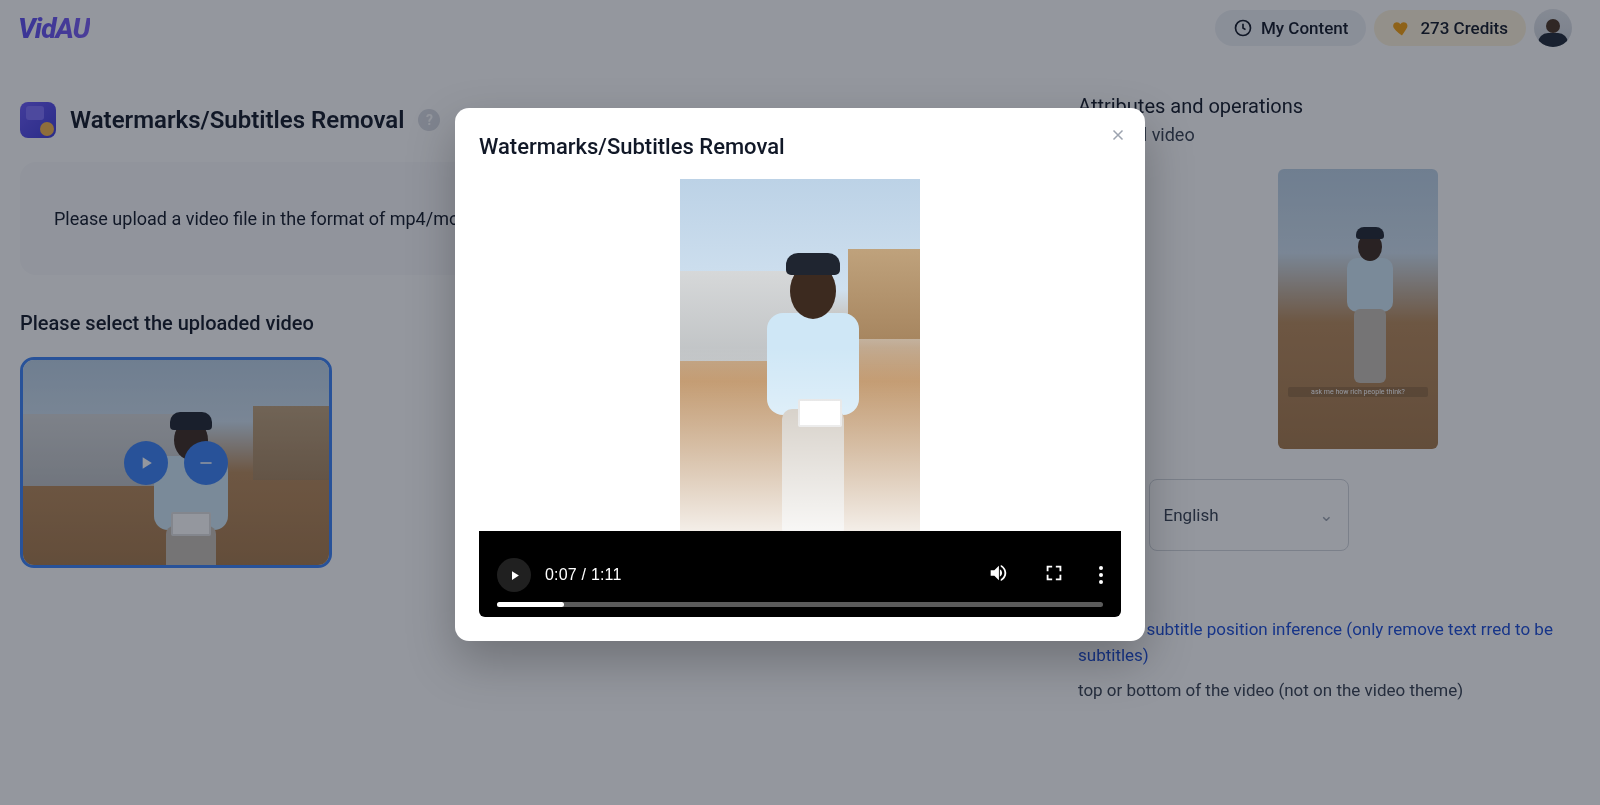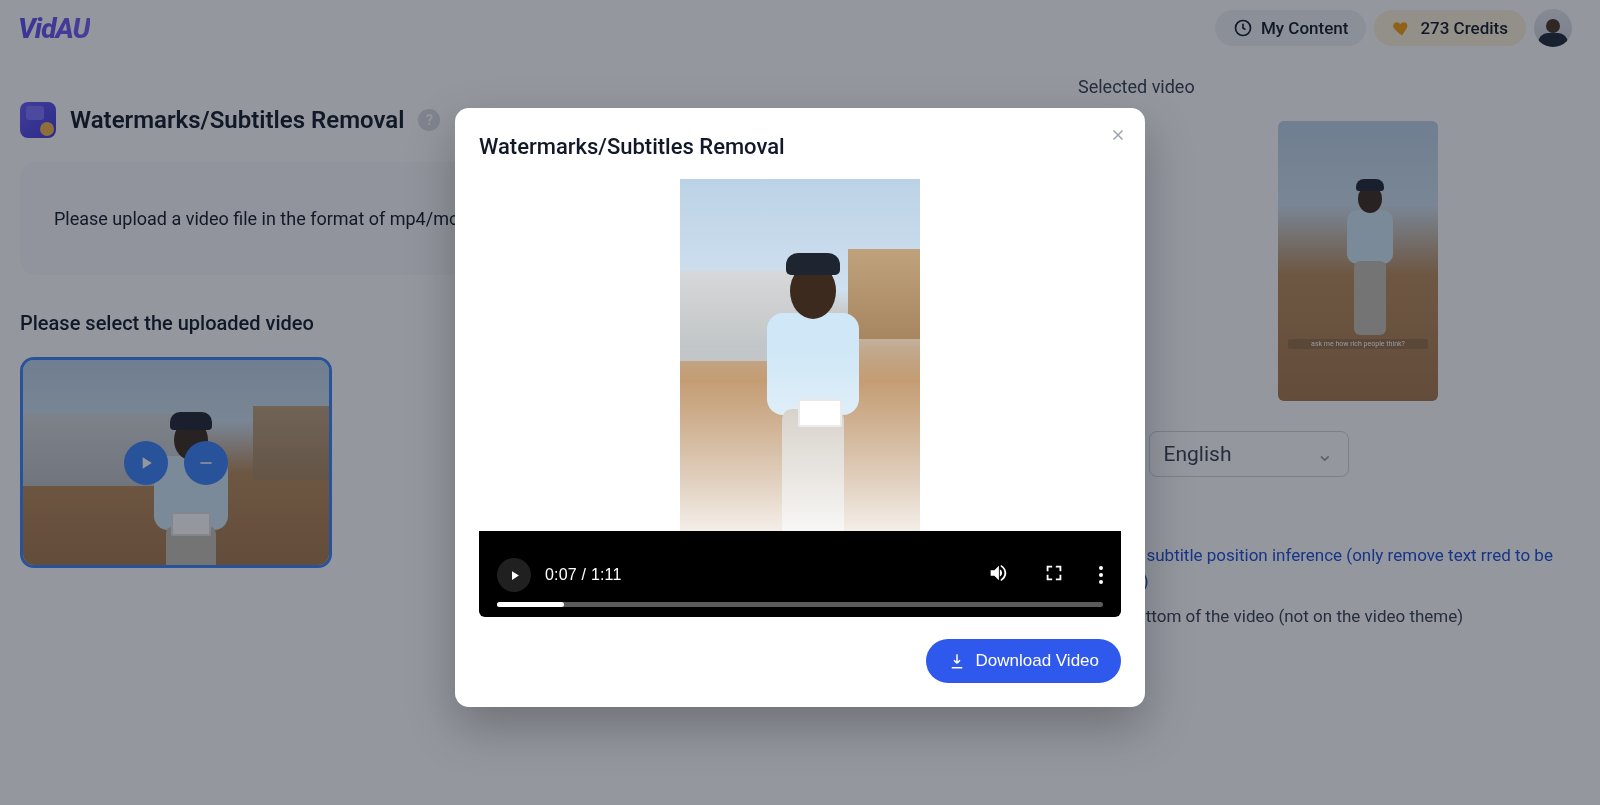--- a/index.html
+++ b/index.html
@@ -124,22 +124,22 @@
   .thumb-side .person2{position:absolute;left:62px;top:64px;width:60px;height:200px;}
   .thumb-side .h2{width:24px;height:28px;background:#3c2a1f;border-radius:50%;margin:0 auto;position:relative;}
   .thumb-side .c2{position:absolute;top:-6px;left:-2px;width:28px;height:12px;background:#1f2530;border-radius:8px 8px 3px 3px;}
   .thumb-side .t2{width:46px;height:54px;background:#cfe7f6;margin:-3px auto 0;border-radius:10px;}
   .thumb-side .l2{width:32px;height:74px;background:#c7bfb4;margin:-3px auto 0;border-radius:6px;}
   .thumb-side .caption{position:absolute;left:10px;right:10px;bottom:52px;color:#fff;font-size:7px;text-align:center;background:rgba(0,0,0,.15);padding:1px 2px;border-radius:2px;}
 
   .field-row{margin-bottom:22px;font-size:18px;color:#374151;}
   .select-box{
     display:inline-flex;align-items:center;justify-content:space-between;
-    border:1px solid #d1d5db;border-radius:8px;padding:10px 14px;width:200px;margin-left:18px;
-    font-size:21px;color:#374151;
+    border:1px solid #d1d5db;border-radius:8px;padding:25px 14px;width:200px;margin-left:18px;
+    font-size:17px;color:#374151;
   }
   .select-box .chev{color:#9ca3af;}
   .radio-line{color:#1d4ed8;font-size:17px;line-height:1.55;margin-bottom:8px;}
   .radio-line2{color:#374151;font-size:17px;line-height:1.55;}
 
   
   .scrim{
     position:absolute;inset:0;background:rgba(17,24,39,.45);
     display:flex;align-items:flex-start;justify-content:center;padding-top:108px;
   }
@@ -249,20 +249,21 @@
         <span class="round-btn">
           <svg viewBox="0 0 24 24">
               <rect x="5" y="11" width="14" height="2" rx="1"></rect>
             </svg>
         </span>
       </div>
     </div>
   </div>
 
   <div class="right-col">
+    <div class="attr-title">Attributes and operations</div>
     <div class="sel-label">Selected video</div>
     <div class="thumb-side">
       <div class="person2">
           <div class="h2">
             <div class="c2"></div>
           </div>
           <div class="t2"></div>
           <div class="l2"></div>
         </div>
       <div class="caption">ask me how rich people think?</div>
@@ -332,22 +333,14 @@
                 <span></span>
             </span>
           </div>
         </div>
         <div class="progress">
           <div class="done" style="width: 11%;"></div>
         </div>
       </div>
     </div>
 
-    <div class="modal-footer">
-      <button class="dl-btn">
-        <svg viewBox="0 0 24 24">
-            <path d="M12 3v12m0 0l-4-4m4 4l4-4M5 21h14"></path>
-          </svg>
-        <span>Download Video</span>
-      </button>
-    </div>
   </div>
 </div>
 
 </body></html>

